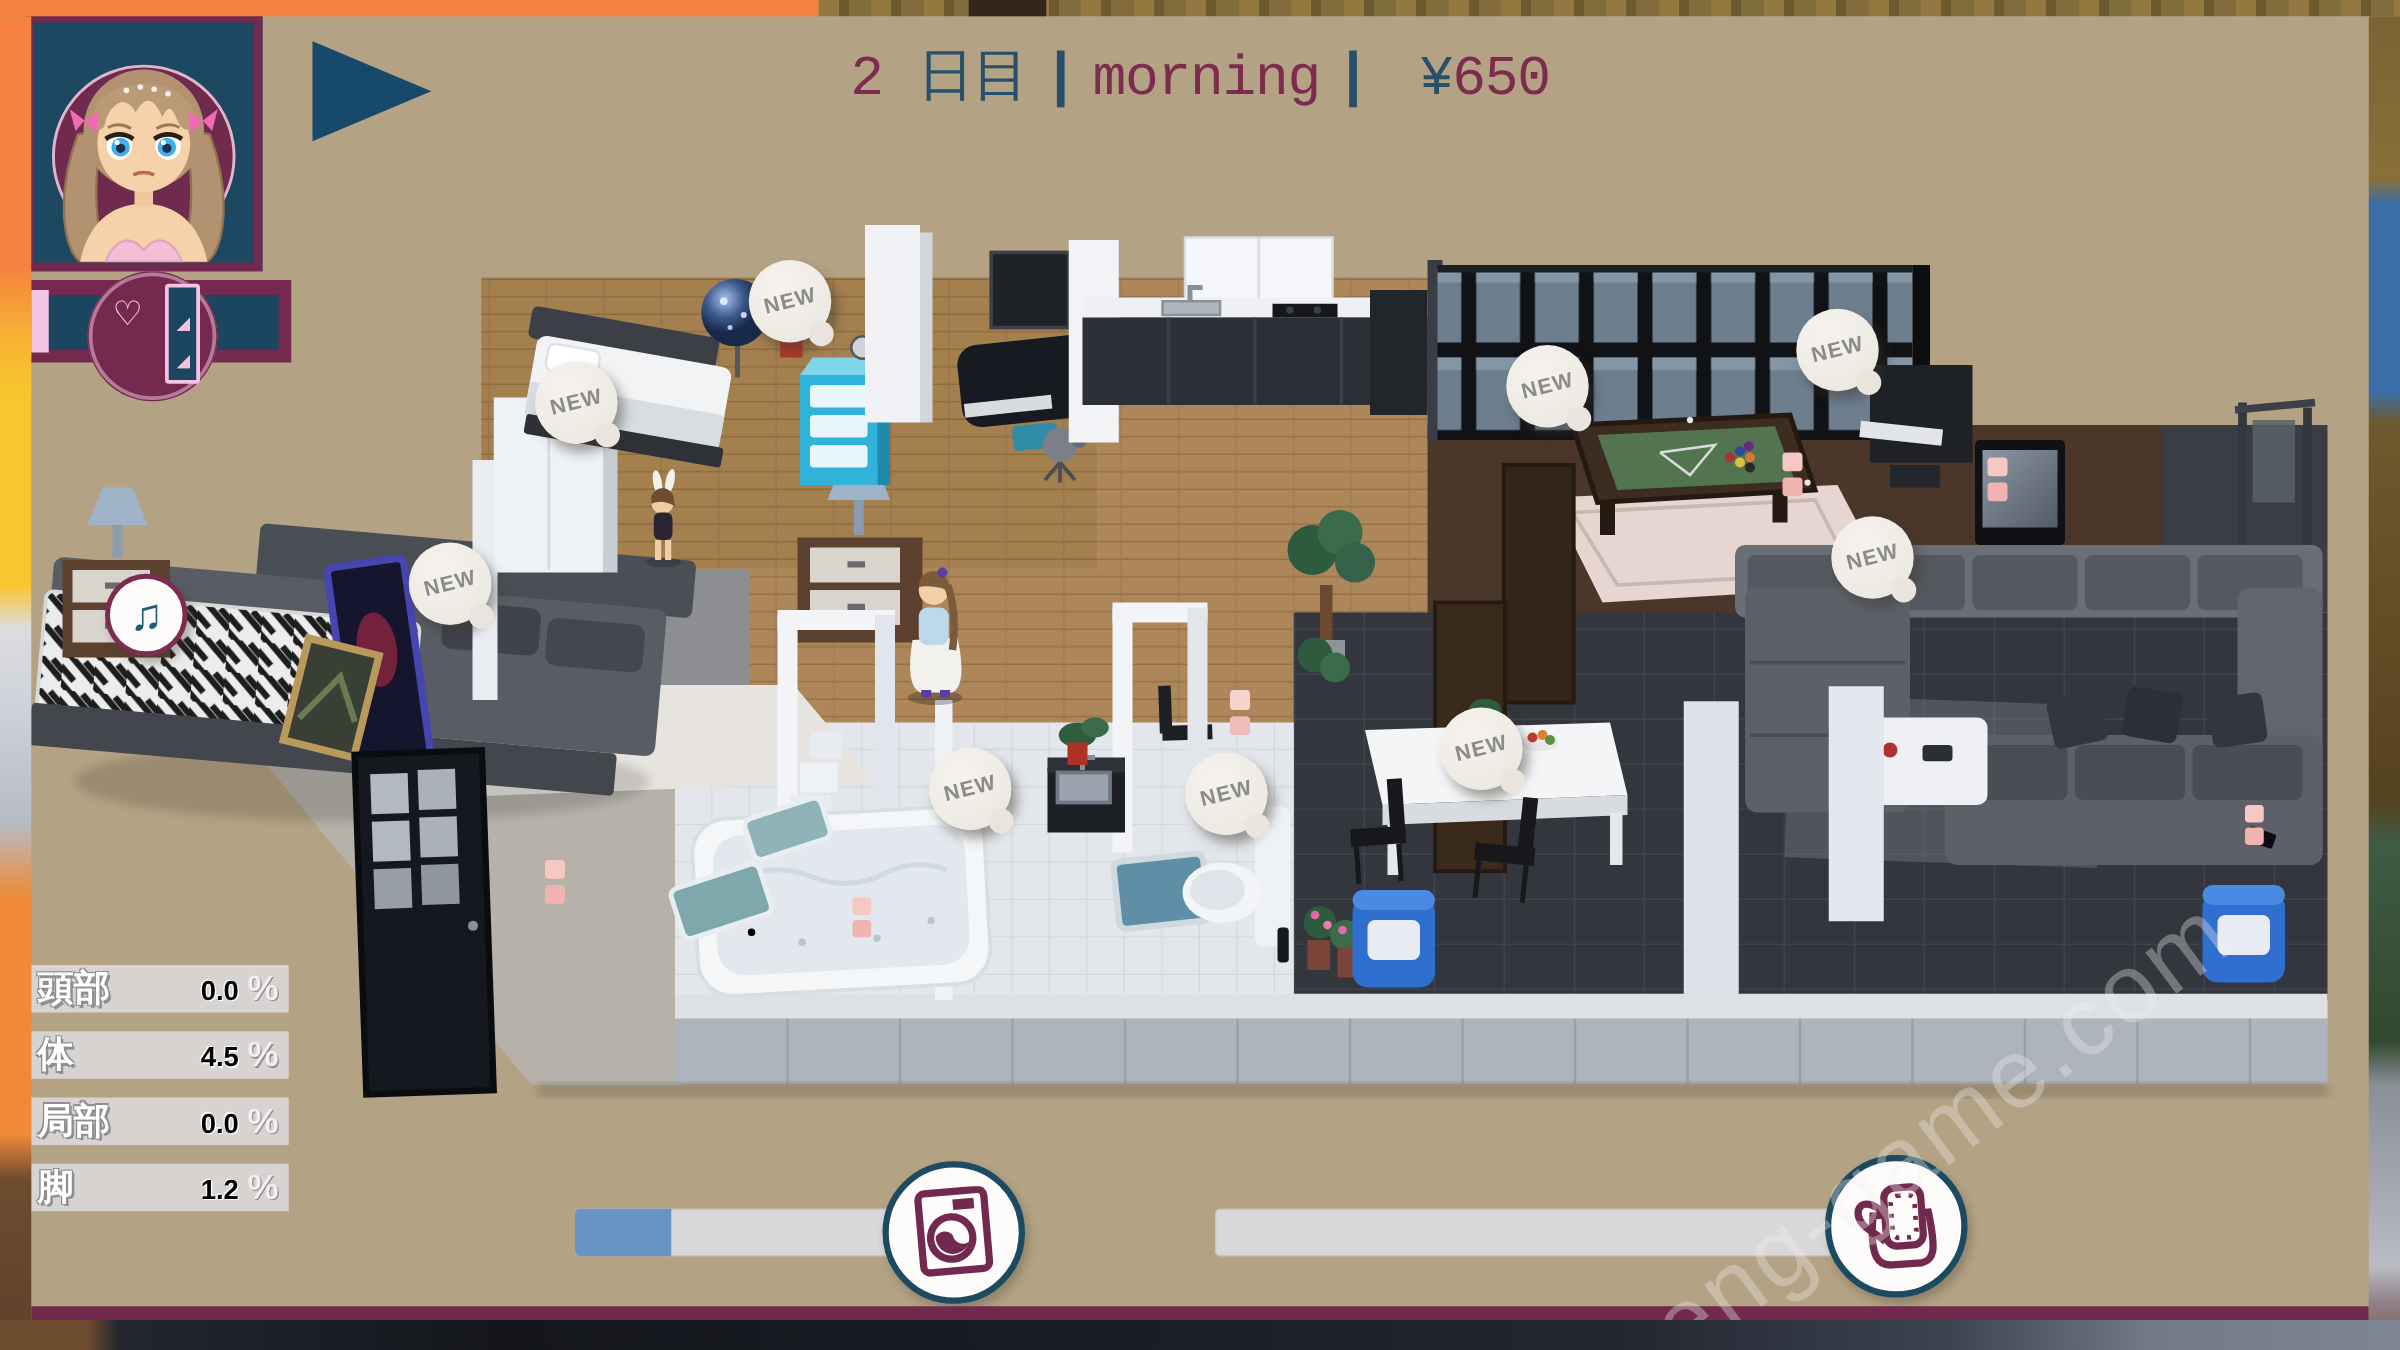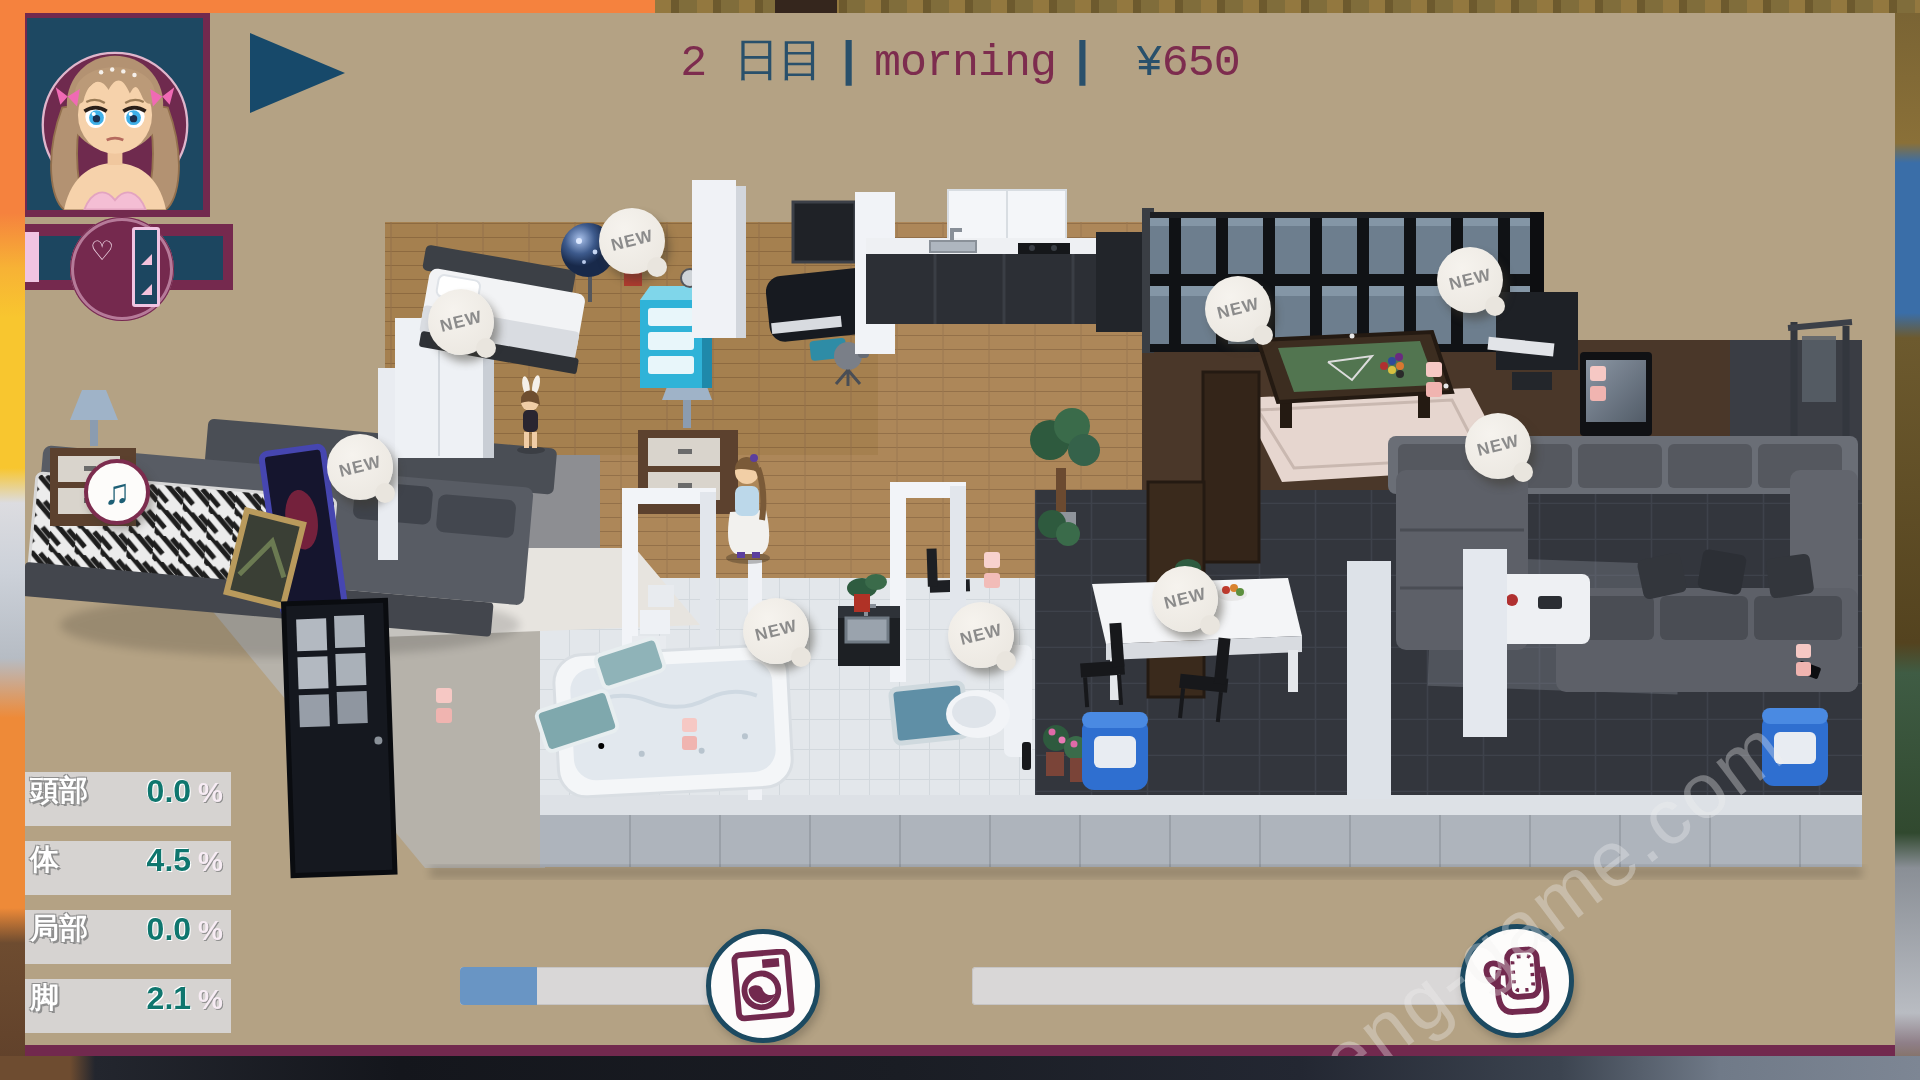--- a/index.html
+++ b/index.html
@@ -85,27 +85,27 @@
   .status .sep{color:#29506b;font-size:48px;padding:0 12px;font-weight:bold;}
 
   
   .stats{position:absolute;left:25px;top:772px;width:206px;z-index:4;}
   .stats-title{
     font-size:30px;font-weight:bold;color:#fff;text-align:center;margin-bottom:12px;letter-spacing:1px;
     text-shadow:2px 2px 0 #8d8376,-1px -1px 0 #8d8376,1px -1px 0 #8d8376,-1px 1px 0 #8d8376;
   }
   .stat-row{
     display:flex;justify-content:space-between;align-items:center;
-    background:rgba(216,214,215,.93);height:38px;margin-bottom:15px;padding:0 8px 16px 5px;
+    background:rgba(216,214,215,.93);height:38px;margin-bottom:15px;padding:0 8px 0 5px;
   }
   .stat-label{
     font-size:29px;font-weight:bold;color:#fff;
     text-shadow:2px 2px 0 #8f8f8f,-1px -1px 0 #8f8f8f,1px -1px 0 #8f8f8f,-1px 1px 0 #8f8f8f;
   }
-  .stat-value{font-size:32px;font-weight:bold;color:#0f766e;
+  .stat-value{font-size:22px;font-weight:bold;color:#000000;
     text-shadow:1px 1px 0 #fff,-1px -1px 0 #fff;}
   .stat-unit{font-size:28px;font-weight:bold;color:#f7ecf4;margin-left:7px;
     text-shadow:1px 1px 0 #8f8f8f;}
 
   
   .pbar{position:absolute;top:967px;height:38px;background:#d9d7d7;border-radius:4px;z-index:3;
     box-shadow:inset 0 0 0 1px #c6c4c4;}
   .pbar .fill{height:100%;background:#6995c4;border-radius:4px 0 0 4px;}
   .pbar-left{left:460px;width:333px;}
   .pbar-right{left:972px;width:518px;}
@@ -596,21 +596,21 @@
       <div class="stat-row">
         <span class="stat-label">体</span>
         <span><span class="stat-value">4.5</span><span class="stat-unit">%</span></span>
       </div>
       <div class="stat-row">
         <span class="stat-label">局部</span>
         <span><span class="stat-value">0.0</span><span class="stat-unit">%</span></span>
       </div>
       <div class="stat-row">
         <span class="stat-label">脚</span>
-        <span><span class="stat-value">2.1</span><span class="stat-unit">%</span></span>
+        <span><span class="stat-value">1.2</span><span class="stat-unit">%</span></span>
       </div>
     </div>
 </div>
 
 <div class="pbar pbar-left">
   <div class="fill" style="width: 23%;"></div>
 </div>
 <div class="pbar pbar-right">
   <div class="fill" style="width: 0%;"></div>
 </div>

